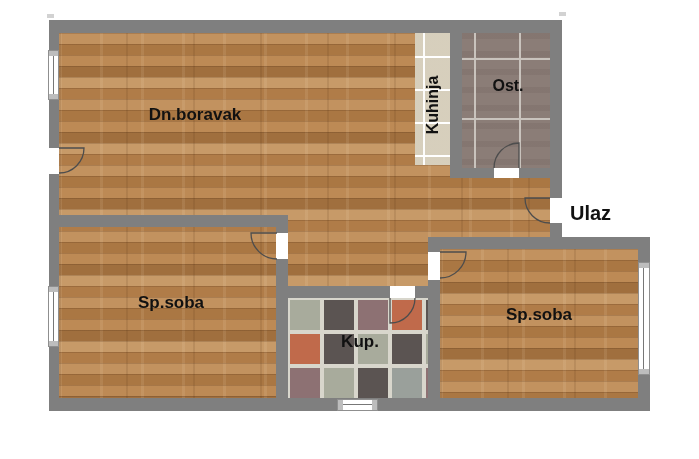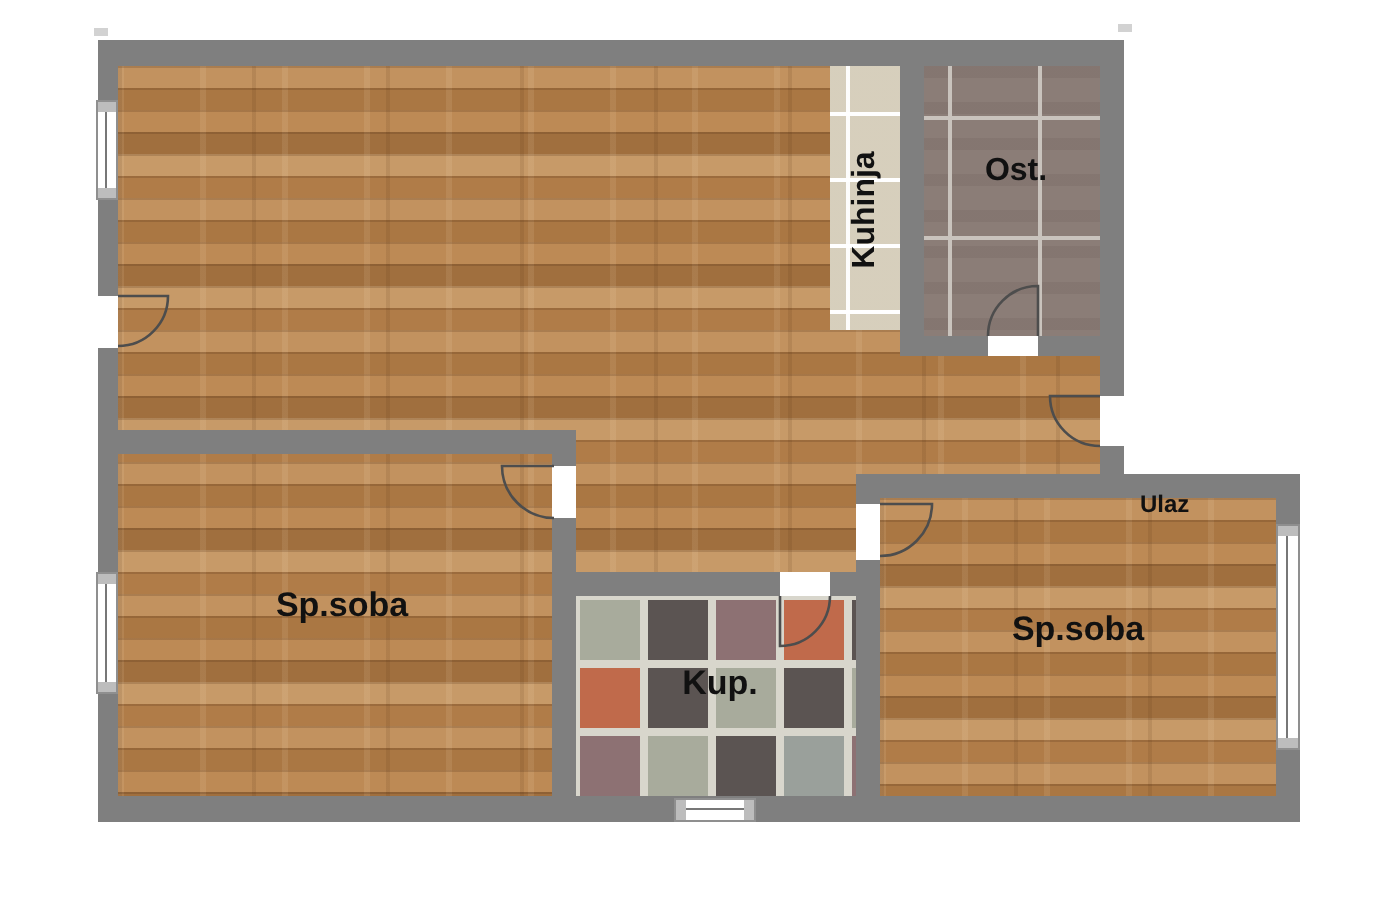--- a/index.html
+++ b/index.html
@@ -54,21 +54,21 @@
   #arcs{position:absolute;left:0;top:0;pointer-events:none;}
   
   .room-label{
     position:absolute;transform:translate(-50%,-50%);
     font-weight:bold;font-size:17px;color:var(--label,#111111);
     white-space:nowrap;letter-spacing:0px;
   }
   .room-label.small{font-size:16px;}
   .room-label.rot{transform:translate(-50%,-50%) rotate(-90deg);}
   .label-plain{
-    position:absolute;font-weight:bold;font-size:12px;color:var(--label,#111111);white-space:nowrap;margin-top:43px;
+    position:absolute;font-weight:bold;font-size:20px;color:var(--label,#111111);white-space:nowrap;
   }
   .mark{position:absolute;width:7px;height:4px;background:#d2d2d2;}
 </style>
 </head>
 <body>
 
 <div id="canvas">
 
   <div class="abs wood" style="left:59px;top:33px;width:491px;height:365px;"></div>
   <div class="abs wood" style="left:440px;top:249px;width:198px;height:149px;"></div>
@@ -119,20 +119,21 @@
 
   <svg id="arcs" width="699" height="459" viewBox="0 0 699 459">
     <path d="M59,148 L84,148 A25,25 0 0 1 59,173" fill="none" stroke="#4d4d4d" stroke-width="1.3"></path>
     <path d="M277,233 L251,233 A26,26 0 0 0 277,259" fill="none" stroke="#4d4d4d" stroke-width="1.3"></path>
     <path d="M390,298 L390,323 A25,25 0 0 0 415,298" fill="none" stroke="#4d4d4d" stroke-width="1.3"></path>
     <path d="M440,252 L466,252 A26,26 0 0 1 440,278" fill="none" stroke="#4d4d4d" stroke-width="1.3"></path>
     <path d="M519,168 L519,143 A25,25 0 0 0 494,168" fill="none" stroke="#4d4d4d" stroke-width="1.3"></path>
     <path d="M550,198 L525,198 A25,25 0 0 0 550,223" fill="none" stroke="#4d4d4d" stroke-width="1.3"></path>
   </svg>
 
+  <div class="room-label" style="left:195px;top:115px;">Dn.boravak</div>
   <div class="room-label small rot" style="left:433px;top:105px;">Kuhinja</div>
   <div class="room-label small" style="left:508px;top:86px;">Ost.</div>
   <div class="label-plain" style="left:570px;top:202px;">Ulaz</div>
   <div class="room-label" style="left:171px;top:303px;">Sp.soba</div>
   <div class="room-label" style="left:360px;top:342px;text-align:right;">Kup.</div>
   <div class="room-label" style="left:539px;top:315px;">Sp.soba</div>
 
   <div class="mark" style="left:47px;top:14px;"></div>
   <div class="mark" style="left:559px;top:12px;"></div>
 </div>

